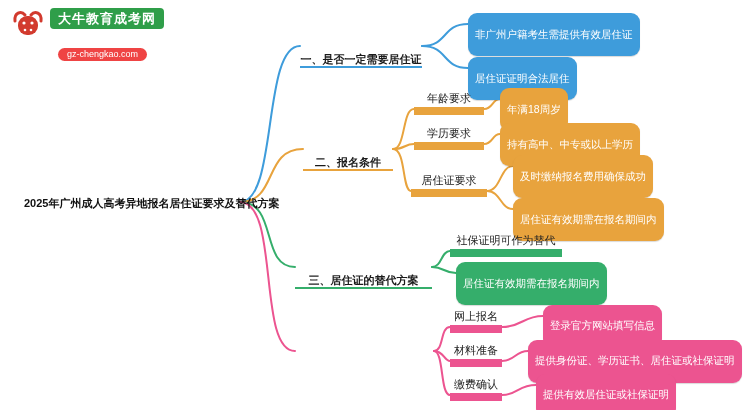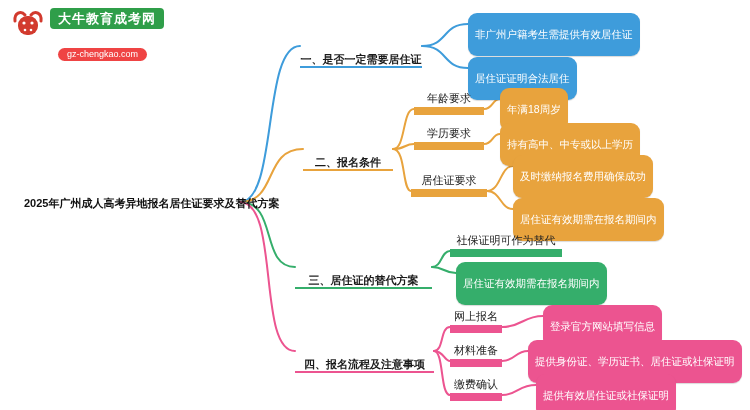--- a/index.html
+++ b/index.html
@@ -28,21 +28,21 @@
   .b-green{border-bottom-color:#35AE6B;} .b-pink{border-bottom-color:#EC5490;}
 
   .item{position:absolute;z-index:1;font-size:11px;line-height:13px;padding-bottom:2px;
     border-bottom:8px solid #14532d;text-align:center;color:#222;white-space:nowrap;}
   .i-orange{border-bottom-color:#E8A33D;} .i-green{border-bottom-color:#35AE6B;}
   .i-pink{border-bottom-color:#EC5490;}
 
   .leaf{position:absolute;z-index:1;font-size:10.5px;line-height:15px;padding:14px 7px;
     border-radius:9px;color:#fff;white-space:nowrap;box-shadow:0 1px 1px rgba(0,0,0,.15);}
   .bg-blue{background:#3E9CDB;} .bg-orange{background:#E8A33D;}
-  .bg-green{background:#35AE6B;} .bg-pink{background:#EC5490;}
+  .bg-green{background:#35AE6B;} .bg-pink{background:#EC5490;font-family:Liberation Mono, monospace;}
 </style>
 </head>
 <body>
 
 <div class="canvas">
 
   <svg class="links" width="750" height="410" aria-hidden="true">
 
     <path class="ln-blue" d="M240,202 C278,202 262,46 300,46"></path>
     <path class="ln-blue" d="M422,46 C448,46 442,24 468,24"></path>
@@ -98,21 +98,20 @@
   <div class="item i-orange" style="left:414px;top:127px;width:70px">学历要求</div>
   <div class="leaf bg-orange" style="left:500px;top:123px">持有高中、中专或以上学历</div>
   <div class="item i-orange" style="left:411px;top:174px;width:76px">居住证要求</div>
   <div class="leaf bg-orange" style="left:513px;top:155px">及时缴纳报名费用确保成功</div>
   <div class="leaf bg-orange" style="left:513px;top:198px">居住证有效期需在报名期间内</div>
 
   <div class="branch b-green" style="left:295px;top:248px;width:137px">三、居住证的替代方案</div>
   <div class="item i-green" style="left:450px;top:234px;width:112px">社保证明可作为替代</div>
   <div class="leaf bg-green" style="left:456px;top:262px">居住证有效期需在报名期间内</div>
 
-  <div class="branch b-pink" style="left:295px;top:332px;width:139px">四、报名流程及注意事项</div>
   <div class="item i-pink" style="left:450px;top:310px;width:52px">网上报名</div>
   <div class="leaf bg-pink" style="left:543px;top:305px">登录官方网站填写信息</div>
   <div class="item i-pink" style="left:450px;top:344px;width:52px">材料准备</div>
   <div class="leaf bg-pink" style="left:528px;top:340px">提供身份证、学历证书、居住证或社保证明</div>
   <div class="item i-pink" style="left:450px;top:378px;width:52px">缴费确认</div>
   <div class="leaf bg-pink" style="left:536px;top:374px">提供有效居住证或社保证明</div>
 
 </div>
 
 </body></html>

